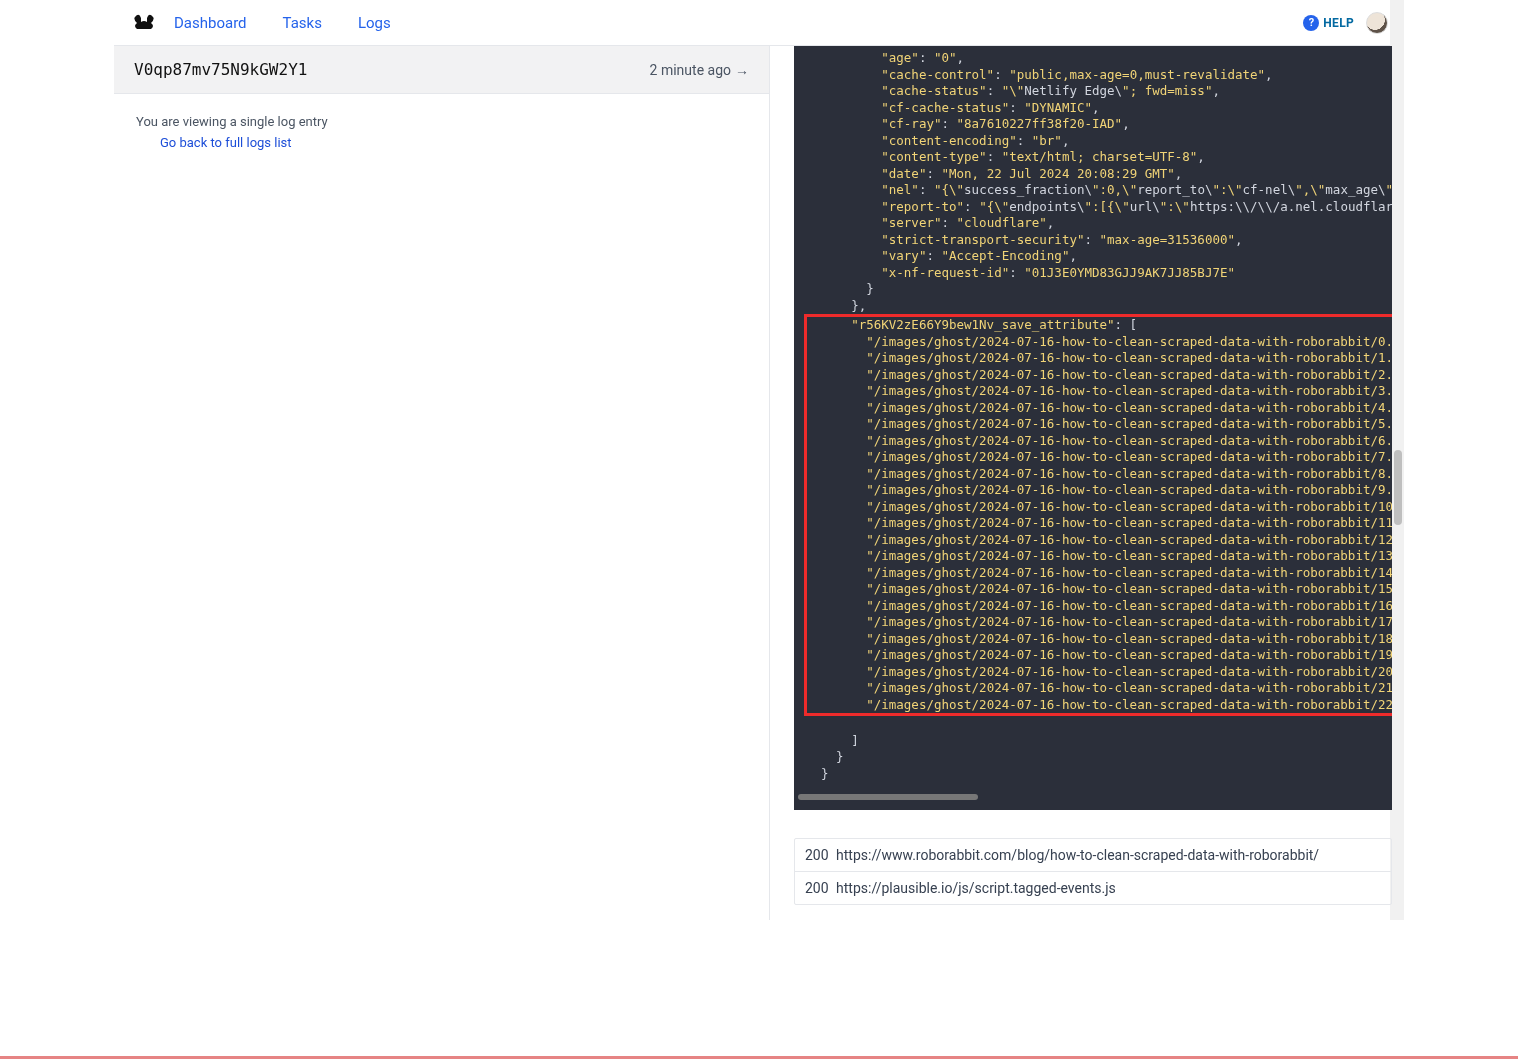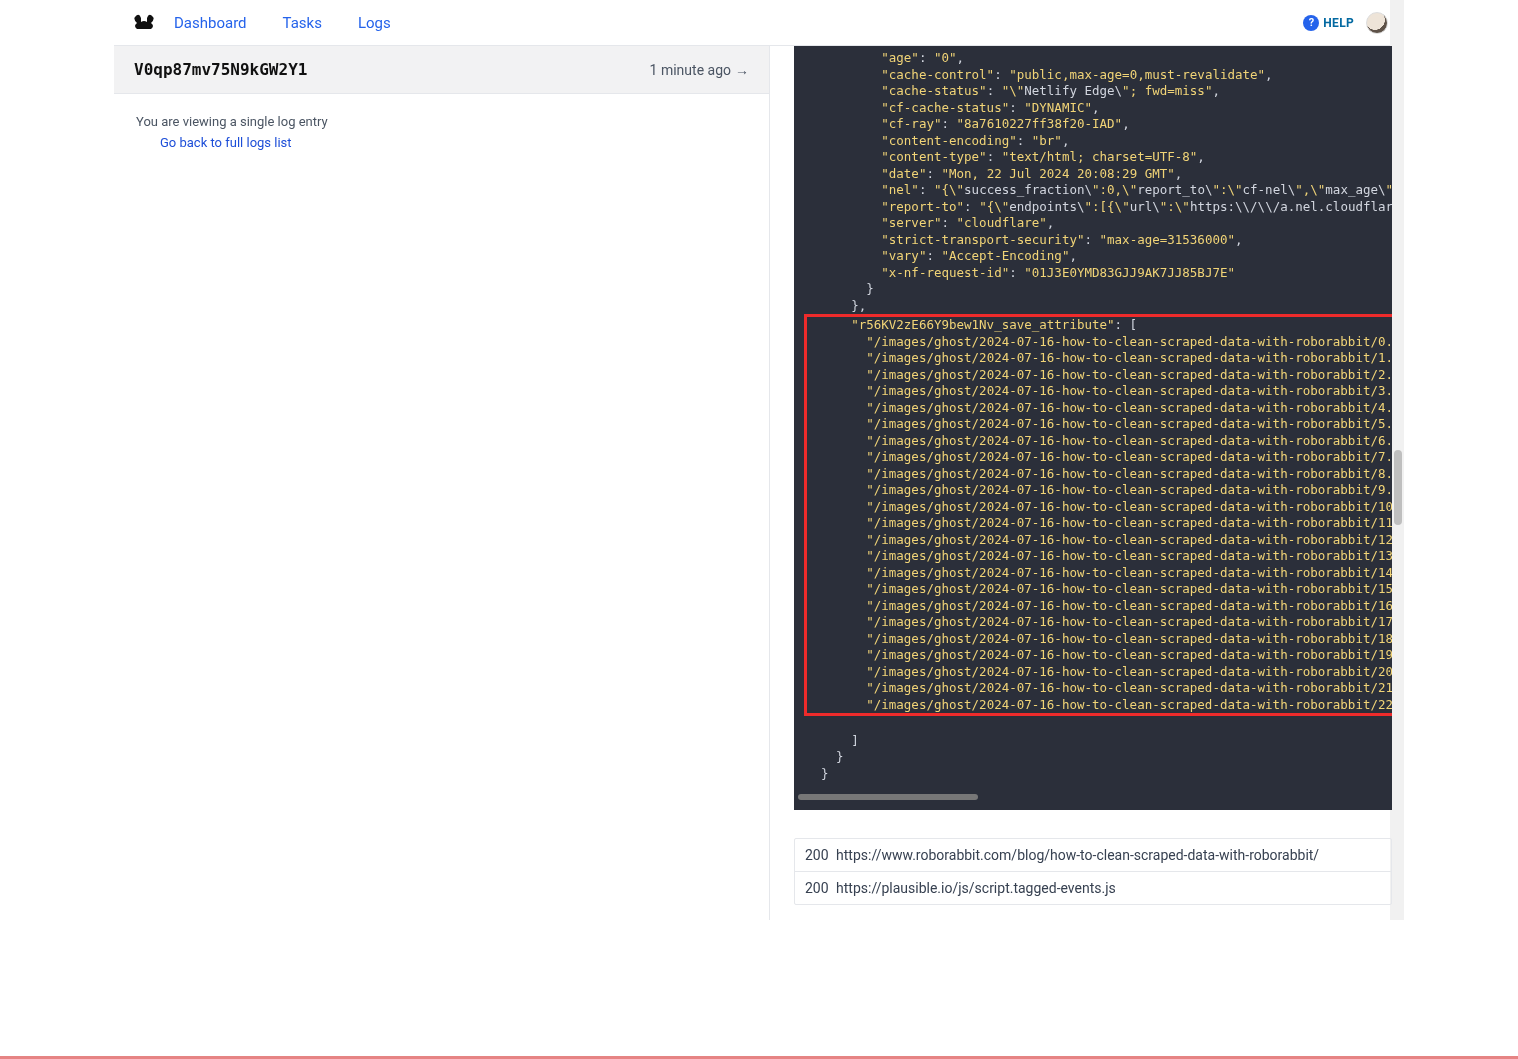--- a/index.html
+++ b/index.html
@@ -59,21 +59,21 @@
     background: #fff;
   }
   .entryhead {
     background: #f2f2f3;
     padding: 14px 20px;
     display:flex; align-items:center;
     border-bottom: 1px solid #e5e7eb;
   }
   .entryid {
     font-family: "SFMono-Regular", Menlo, Consolas, monospace;
-    font-weight: 700;
+    font-weight: 400;
     font-size: 16px;
     color: #111;
   }
   .entrytime { margin-left:auto; color:#4b5563; font-size:14px; display:flex; align-items:center; gap:4px;}
   .entrytime .arrow { font-size:14px; }
   .leftbody { padding: 20px 22px; color:#4b5563; font-size:13px; }
   .leftbody a { color:#1d4ed8; text-decoration:none; display:inline-block; margin-top:6px;margin-left:24px;}
   
   .rightcol { flex:1; padding: 0 12px 16px 24px; overflow:hidden; display:flex; flex-direction:column; position:relative;}
   .codewrap {
@@ -166,21 +166,21 @@
       <div class="avatar"></div>
     </div>
   </div>
 
   <div class="cols">
 
     <div class="leftcol">
       <div class="entryhead">
         <span class="entryid">V0qp87mv75N9kGW2Y1</span>
         <span class="entrytime">
-          <span>1 minute ago</span>
+          <span>2 minute ago</span>
           <span class="arrow">→</span>
         </span>
       </div>
       <div class="leftbody">
         <div>You are viewing a single log entry</div>
         <a href="#">Go back to full logs list</a>
       </div>
     </div>
 
     <div class="rightcol">

